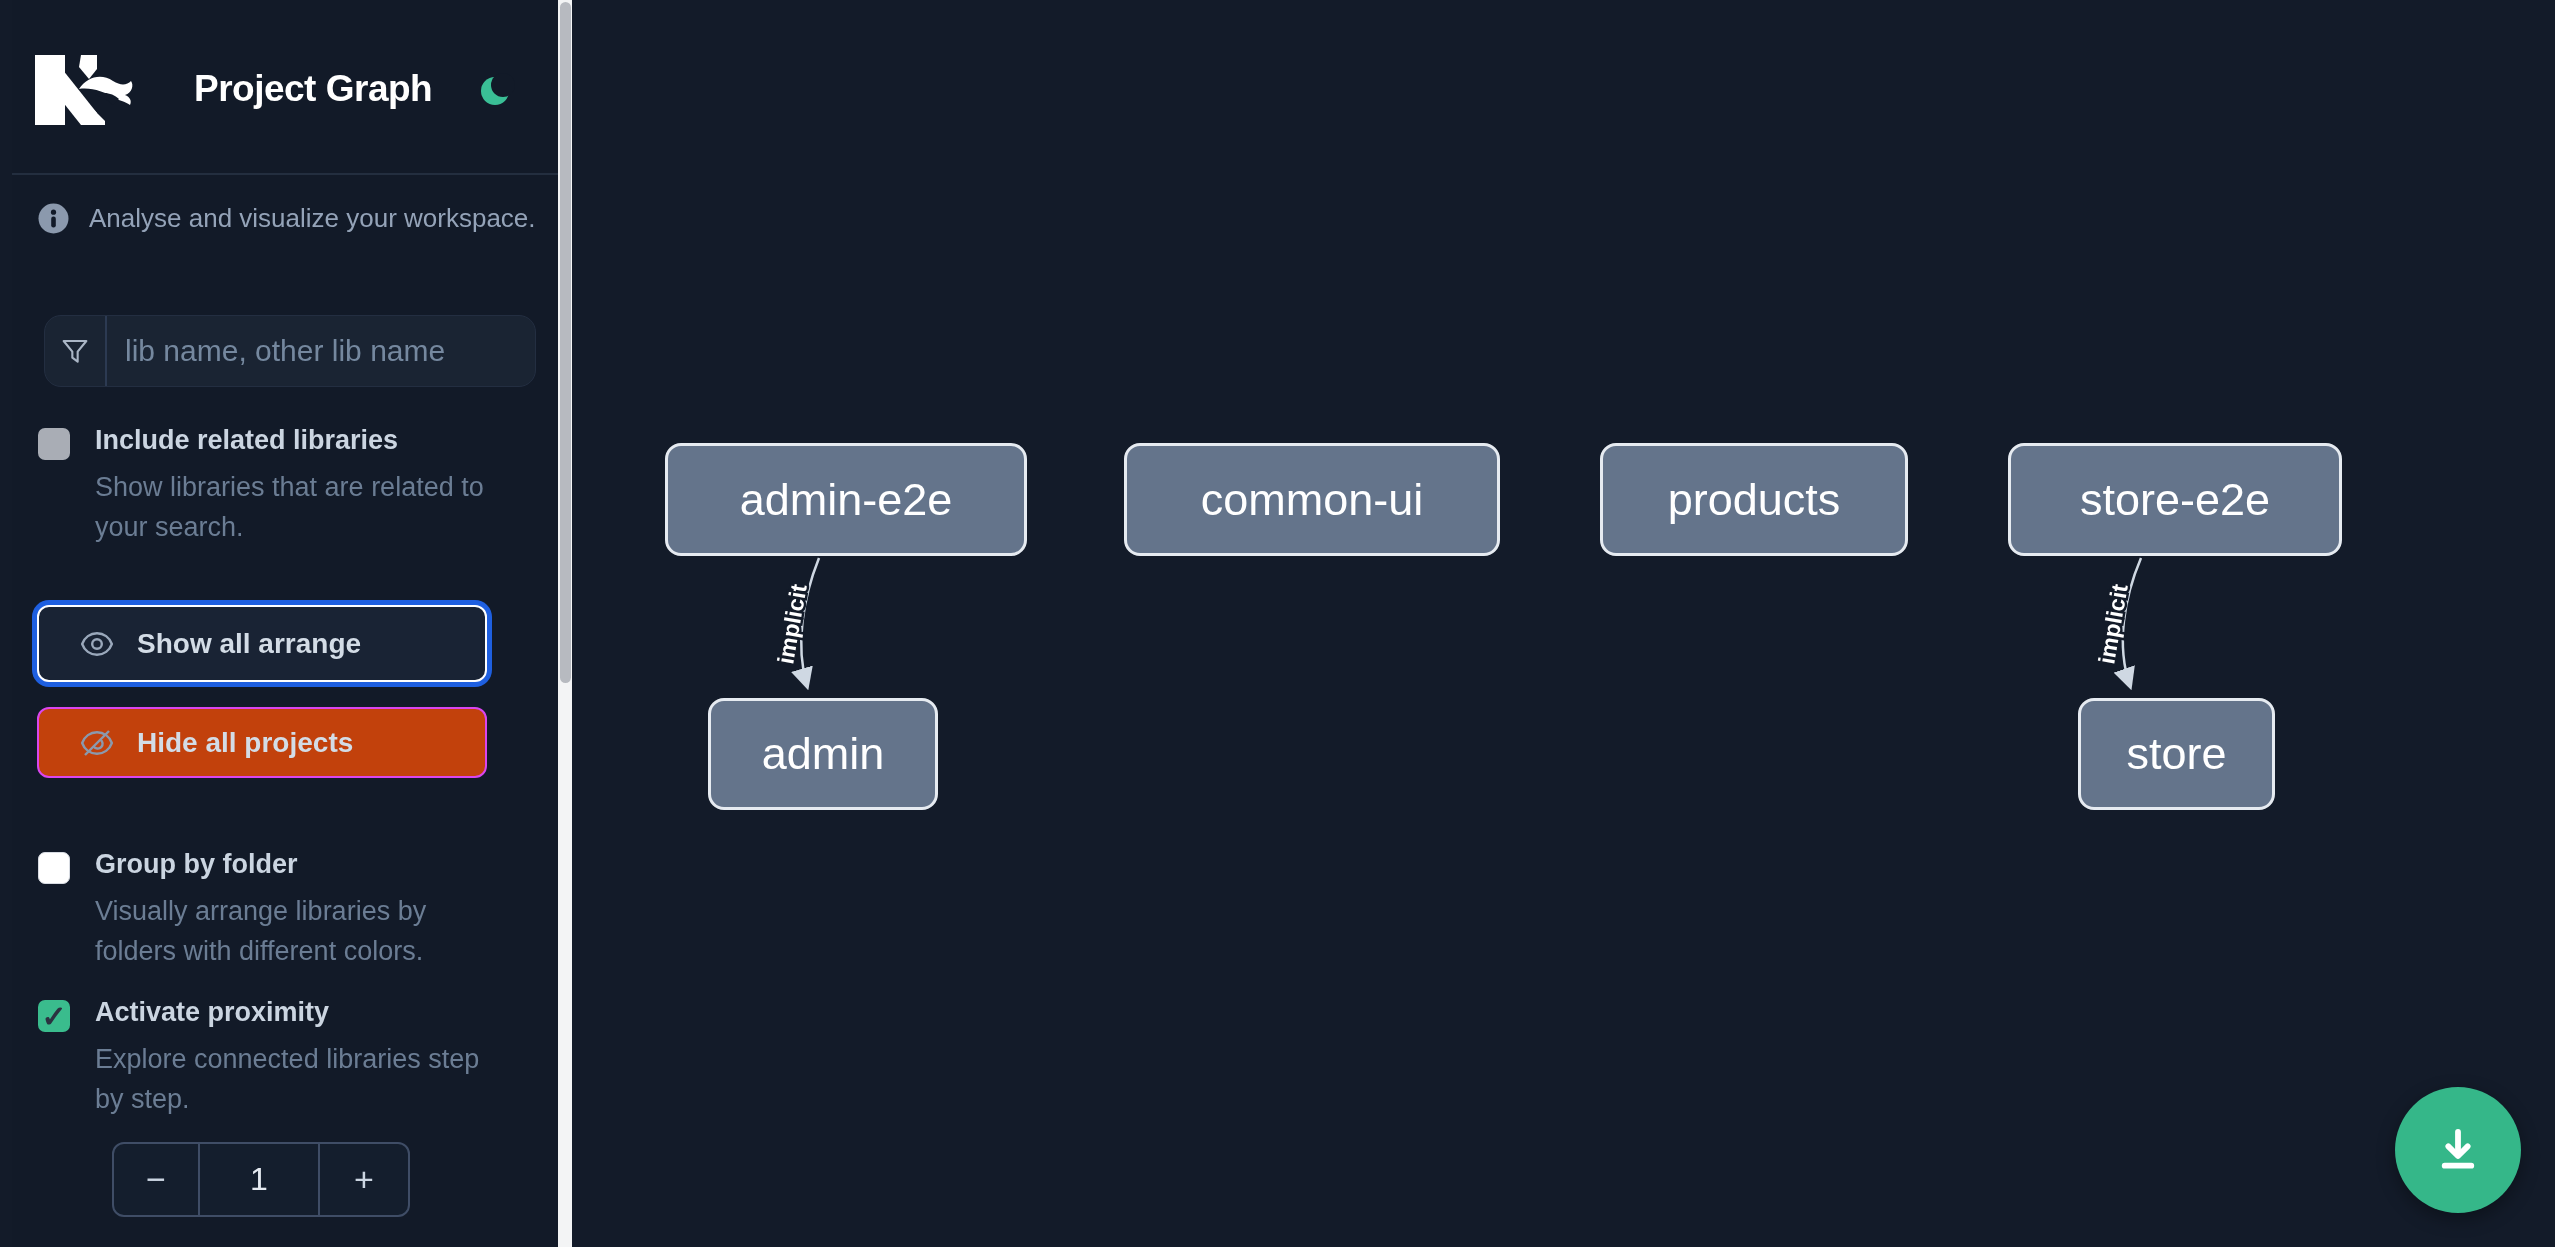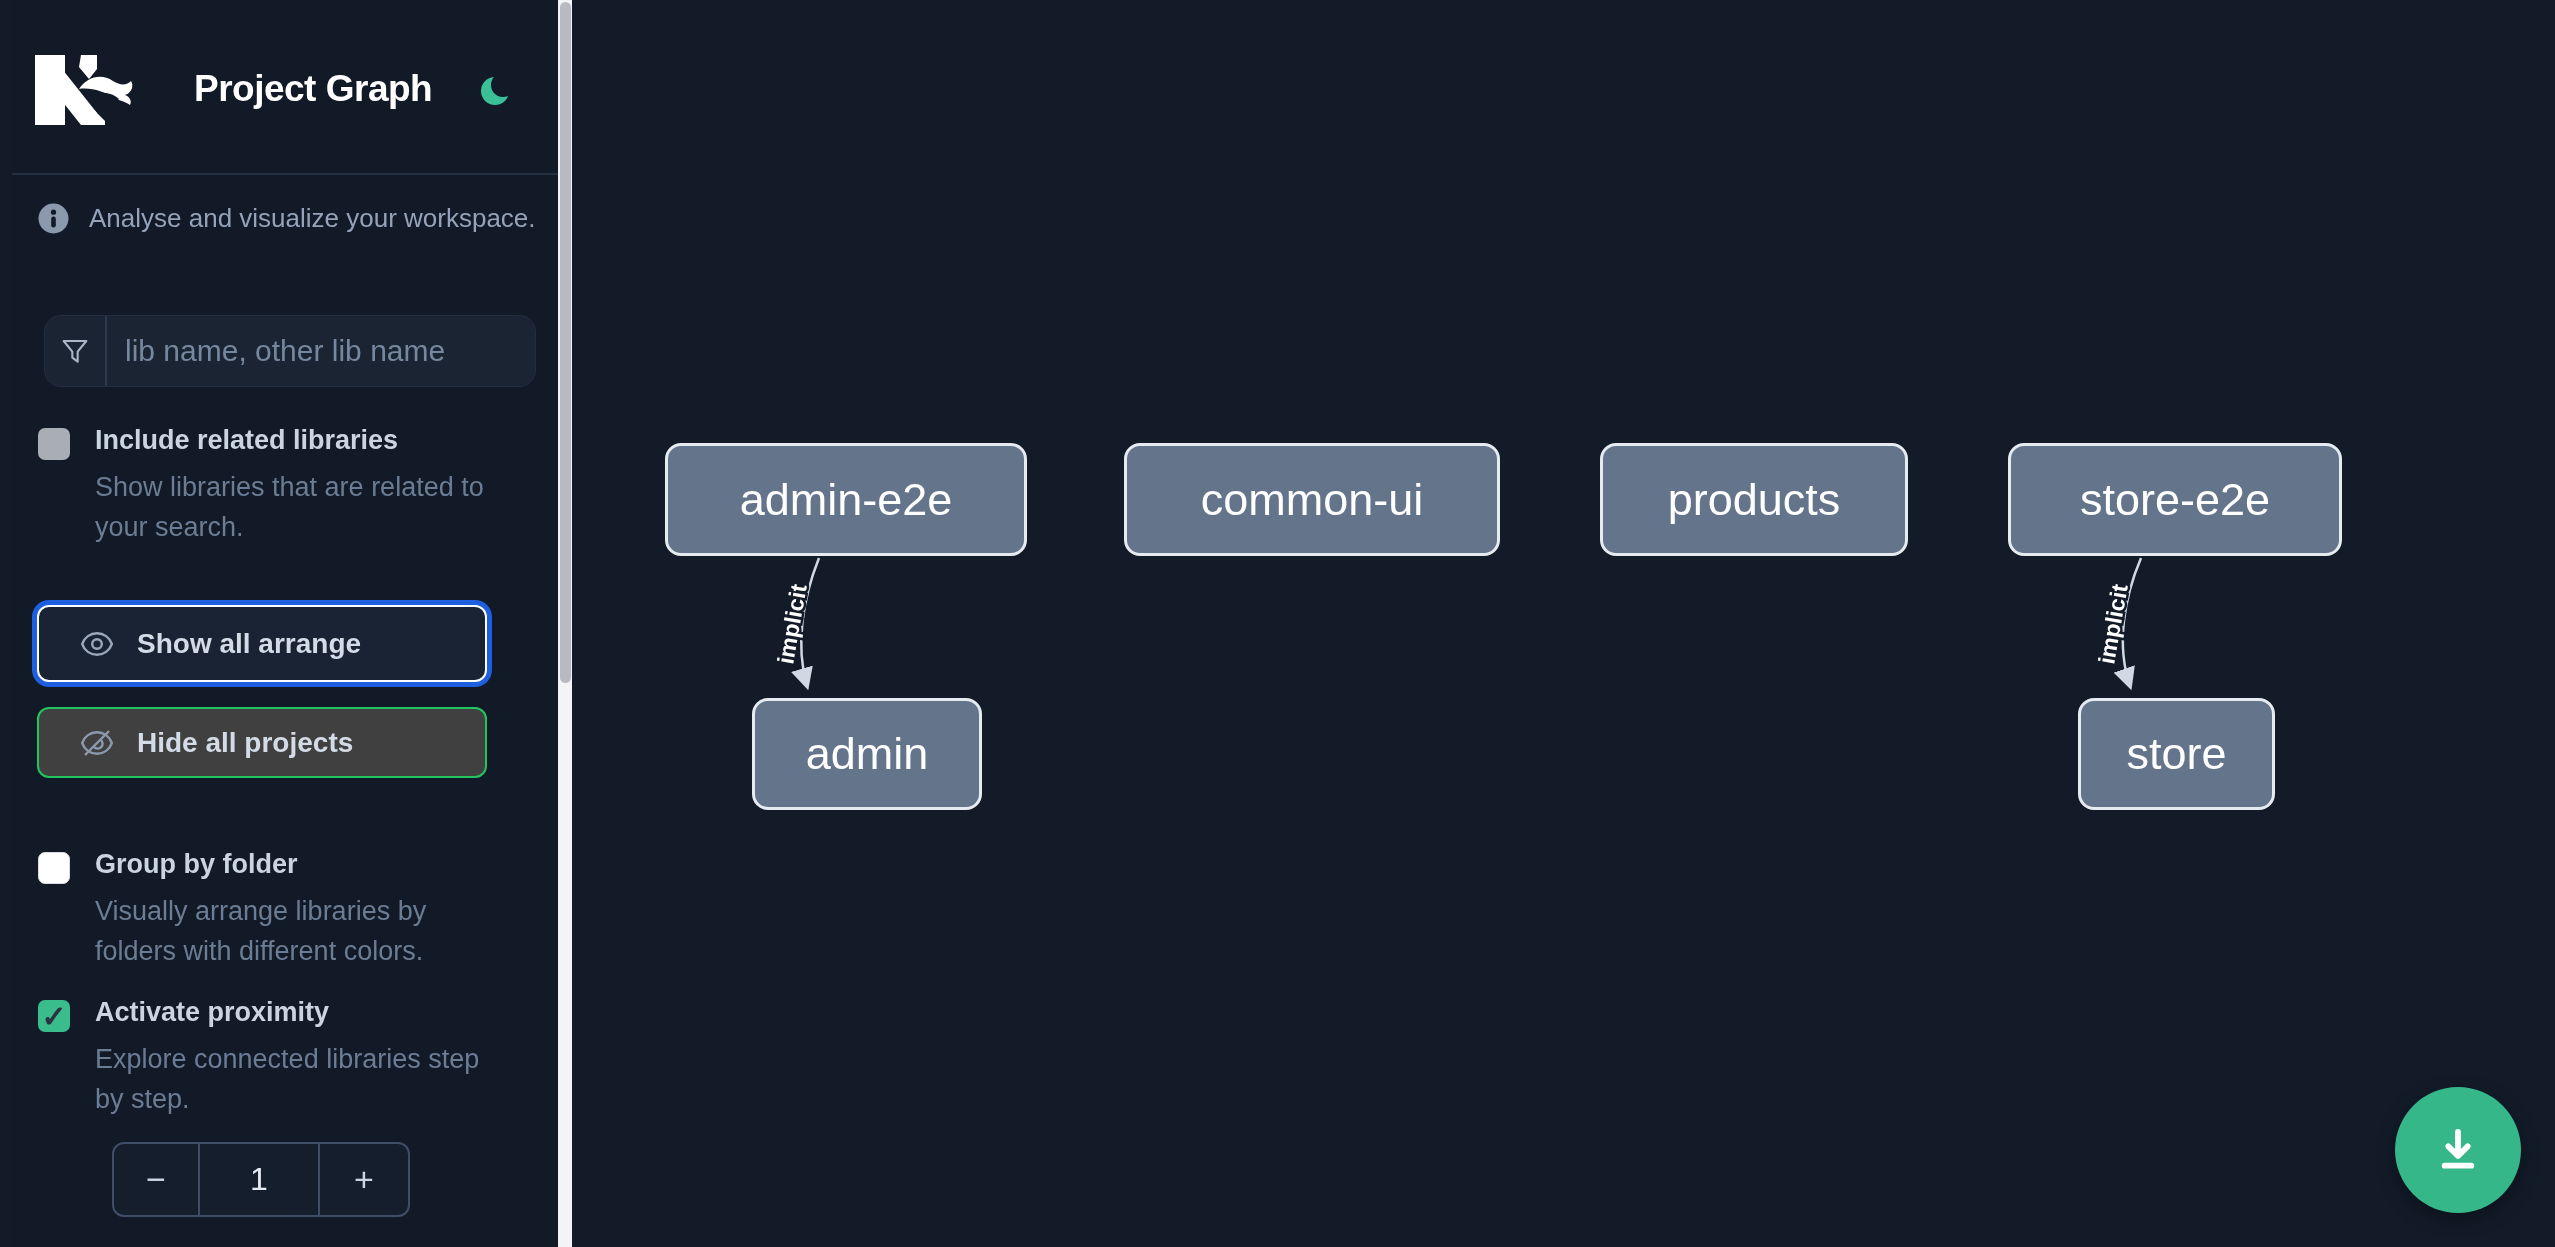--- a/index.html
+++ b/index.html
@@ -24,21 +24,21 @@
   .search-input::placeholder{color:#75889f;}
 
   .cb-block{position:absolute;left:26px;width:500px;}
   .cb-box{position:absolute;left:0;top:3px;width:32px;height:32px;border-radius:7px;}
   .cb-gray{background:#a9adb5;}
   .cb-white{background:#ffffff;border:1px solid #d7dbe2;}
   .cb-green{background:#3abc8d;color:#2b3240;font-size:30px;font-weight:700;display:flex;align-items:center;justify-content:center;}
   .cb-label{position:absolute;left:57px;top:0;font-size:27px;font-weight:700;color:#cbd5e1;white-space:nowrap;}
   .cb-desc{position:absolute;left:57px;font-size:27px;color:#6b7d94;line-height:40px;white-space:nowrap;}
 
-  .side-btn{position:absolute;left:25px;width:450px;border-radius:12px;display:flex;align-items:center;cursor:pointer;background:#404040;border:2px solid #22c55e;}
+  .side-btn{position:absolute;left:25px;width:450px;border-radius:12px;display:flex;align-items:center;cursor:pointer;background:#c2410c;border:2px solid #d946ef;}
   .side-btn .btn-ico{margin:0 22px 0 34px;flex:0 0 36px;}
   .side-btn .btn-label{font-size:28px;font-weight:700;color:#d3dce6;white-space:nowrap;}
   .btn-show{top:605px;height:77px;background:#192334;border:2px solid #ffffff;box-shadow:0 0 0 5px #1e5fe0;}
   .btn-hide{top:707px;height:71px;}
 
   .stepper{position:absolute;left:100px;top:1142px;width:298px;height:75px;border:2px solid #3f4d66;border-radius:12px;background:#141e2d;display:flex;}
   .step-dec,.step-inc{width:84px;display:flex;align-items:center;justify-content:center;font-size:34px;color:#cbd5e1;cursor:pointer;}
   .step-inc{width:88px;}
   .step-val{flex:1;display:flex;align-items:center;justify-content:center;font-size:32px;color:#e5eaf1;border-left:2px solid #3f4d66;border-right:2px solid #3f4d66;}
 
@@ -160,21 +160,21 @@
     <path d="M 2141 558 C 2124 598, 2116 645, 2130 686" fill="none" stroke="#cfd8e3" stroke-width="2.5" marker-end="url(#arrow)"></path>
     <text class="edge-label" x="792" y="632" text-anchor="middle" transform="rotate(-80 792 624)">implicit</text>
     <text class="edge-label" x="2113" y="632" text-anchor="middle" transform="rotate(-80 2113 624)">implicit</text>
   </svg>
 
   <div id="nodes-layer">
       <div class="graph-node" style="left: 665px; top: 443px; width: 362px; height: 113px;">admin-e2e</div>
       <div class="graph-node" style="left: 1124px; top: 443px; width: 376px; height: 113px;">common-ui</div>
       <div class="graph-node" style="left: 1600px; top: 443px; width: 308px; height: 113px;">products</div>
       <div class="graph-node" style="left: 2008px; top: 443px; width: 334px; height: 113px;">store-e2e</div>
-      <div class="graph-node" style="left: 752px; top: 698px; width: 230px; height: 112px;">admin</div>
+      <div class="graph-node" style="left: 708px; top: 698px; width: 230px; height: 112px;">admin</div>
       <div class="graph-node" style="left: 2078px; top: 698px; width: 197px; height: 112px;">store</div>
     </div>
 
   <button class="fab">
     <svg viewBox="0 0 24 24" width="58" height="58" fill="none" stroke="#ffffff" stroke-width="2.4" stroke-linecap="round" stroke-linejoin="round">
       <line x1="12" y1="4.5" x2="12" y2="13.5"></line>
       <polyline points="8,10.5 12,14.5 16,10.5"></polyline>
       <line x1="6.5" y1="18.5" x2="17.5" y2="18.5"></line>
     </svg>
   </button>

